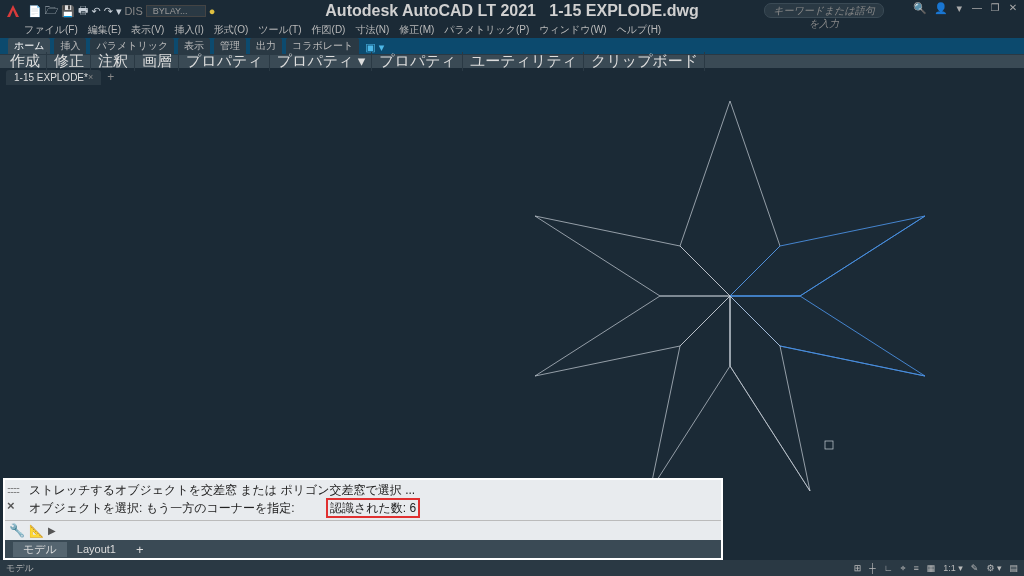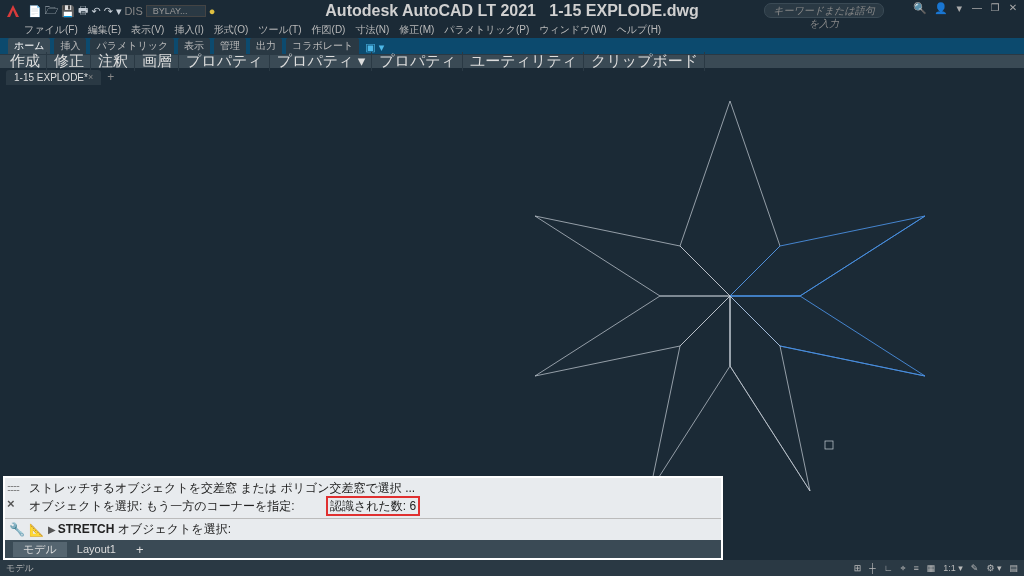--- a/index.html
+++ b/index.html
@@ -181,23 +181,20 @@
     <span class="xbtn">×</span>
     <div>ストレッチするオブジェクトを交差窓 または ポリゴン交差窓で選択 ...</div>
     <div>
       <span>オブジェクトを選択: もう一方のコーナーを指定: </span><span class="redbox">認識された数: 6</span>
     </div>
   </div>
   <div class="cmdline">
     <span class="wrench">🔧</span>
     <span style="margin-right:4px;">📐</span>
     <span class="chev">▶</span>
-    <span class="cmdtxt">
-      <b>STRETCH</b><span> オブジェクトを選択:</span>
-    </span>
   </div>
   <div class="layouttabs">
     <span class="active">モデル</span>
     <span>Layout1</span>
     <span class="plus">+</span>
   </div>
 </div>
 
 <div class="statusbar">
   <span class="left">モデル</span>

